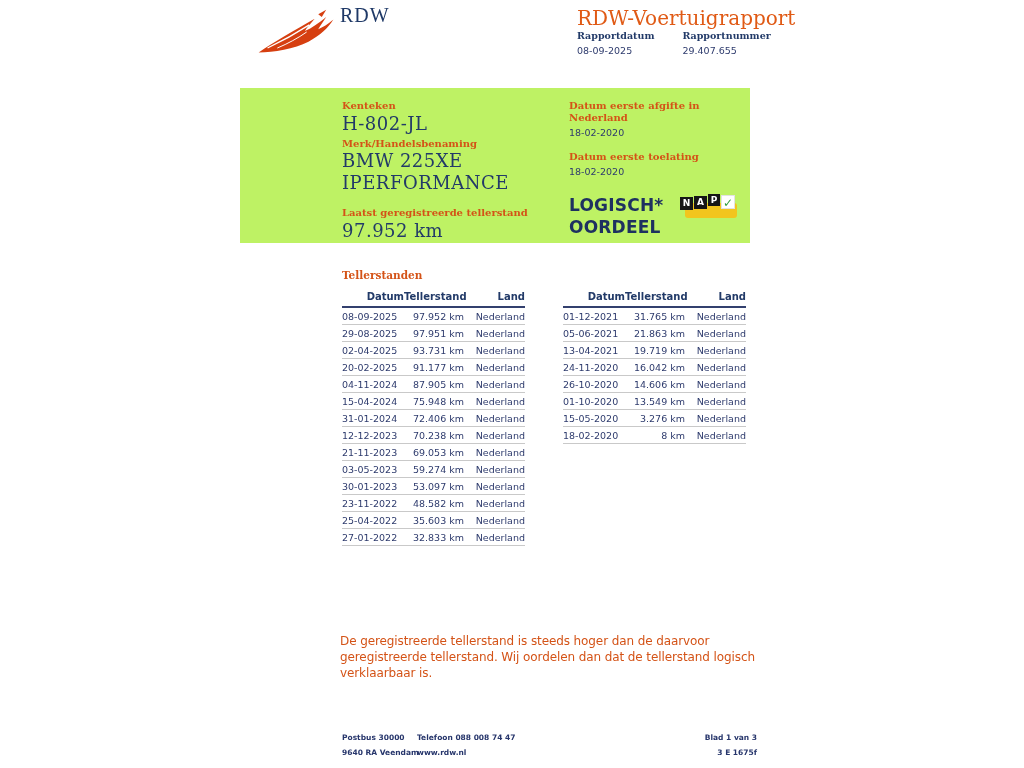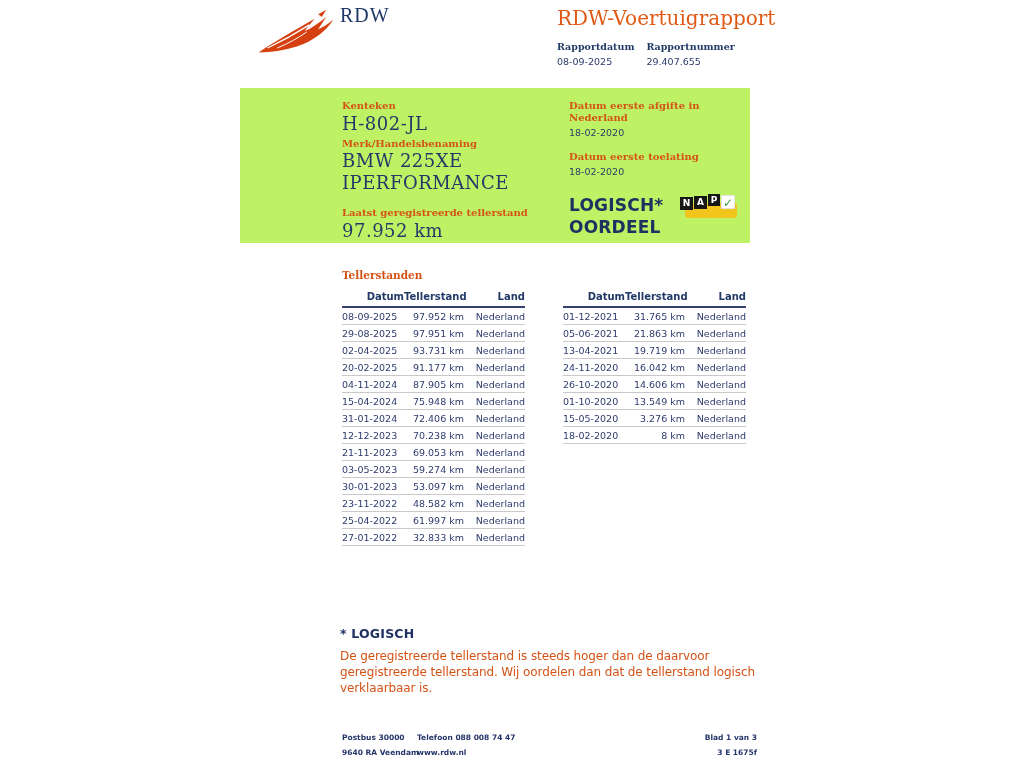--- a/index.html
+++ b/index.html
@@ -7,26 +7,26 @@
     position:relative; width:1024px; height:768px; background:#ffffff;
     font-family:"DejaVu Sans", sans-serif; overflow:hidden;
   }
   
   .logo-svg { position:absolute; left:256px; top:8px; width:80px; height:48px; }
   .logo-word {
     position:absolute; left:340px; top:4px;
     font-family:Liberation Serif, serif; font-size:20px; font-weight:500;
     color:#1f3967; letter-spacing:1px;
   }
-  .hdr-right { position:absolute; left:557px; top:6px; width:220px; }
+  .hdr-right { position:absolute; left:577px; top:6px; width:220px; }
   .hdr-title {
     font-family:"DejaVu Serif", serif; font-size:20px; font-weight:500;
     color:#e05a15; white-space:nowrap;
   }
-  .hdr-meta { display:flex; gap:12px; margin-top:11px; }
+  .hdr-meta { display:flex; gap:28px; }
   .hdr-meta .lbl {
     font-family:"DejaVu Serif", serif; font-weight:bold; font-size:9.5px;
     color:#223a68; line-height:12px;
   }
   .hdr-meta .val { font-size:9.5px; color:#2e3b6d; line-height:12px; margin-top:3px; }
   
   .info-box { position:absolute; left:240px; top:88px; width:510px; height:155px; background:#bef264; }
   .info-left  { position:absolute; left:102px; top:12px; width:200px; }
   .info-right { position:absolute; left:317px; top:12px; width:185px;margin-left:12px; }
   .field-label {
@@ -213,21 +213,21 @@
           <td>53.097 km</td>
           <td>Nederland</td>
         </tr>
         <tr>
           <td>23-11-2022</td>
           <td>48.582 km</td>
           <td>Nederland</td>
         </tr>
         <tr>
           <td>25-04-2022</td>
-          <td>61.997 km</td>
+          <td>35.603 km</td>
           <td>Nederland</td>
         </tr>
         <tr>
           <td>27-01-2022</td>
           <td>32.833 km</td>
           <td>Nederland</td>
         </tr>
       </tbody>
   </table>
 
@@ -282,21 +282,20 @@
         </tr>
         <tr>
           <td>18-02-2020</td>
           <td>8 km</td>
           <td>Nederland</td>
         </tr>
       </tbody>
   </table>
 
   <div class="footnote">
-    <div class="footnote-title">* LOGISCH</div>
     <div class="footnote-text">De geregistreerde tellerstand is steeds hoger dan de daarvoor geregistreerde tellerstand. Wij oordelen dan dat de tellerstand logisch verklaarbaar is.</div>
   </div>
 
   <div class="footer-col f-addr">
     <div>Postbus 30000</div>
     <div>9640 RA Veendam</div>
   </div>
   <div class="footer-col f-phone">
     <div>Telefoon 088 008 74 47</div>
     <div>www.rdw.nl</div>

